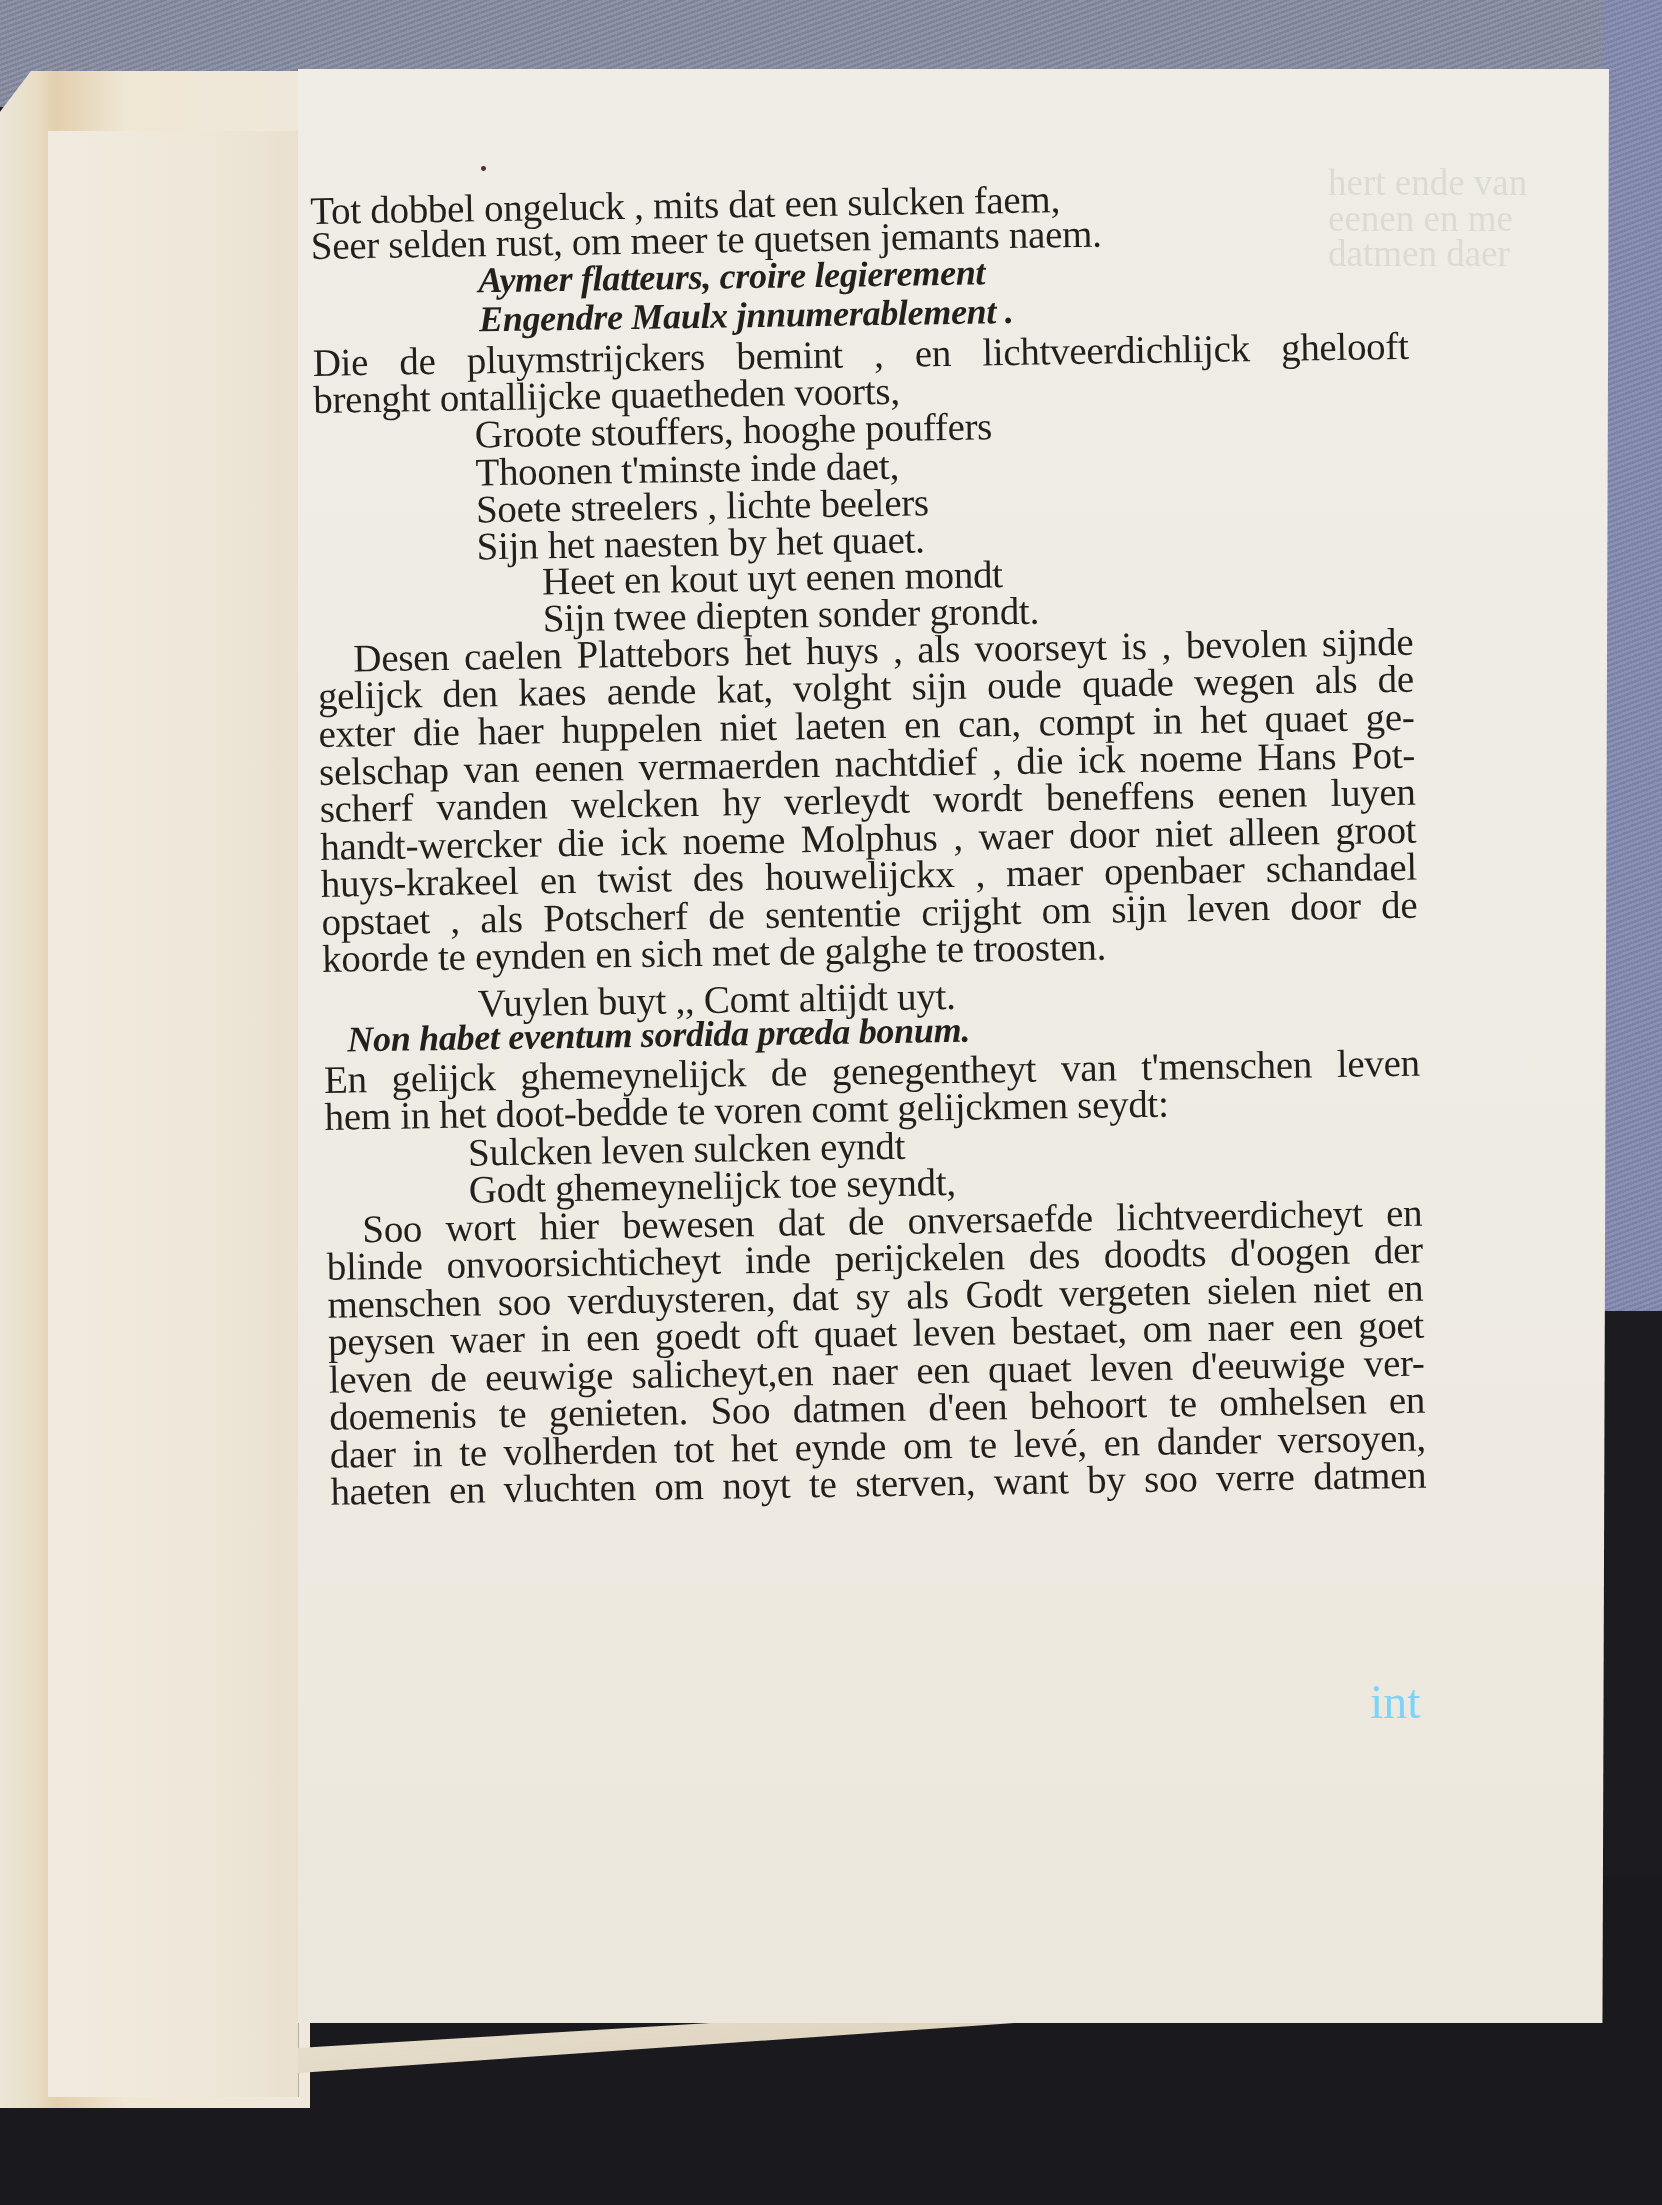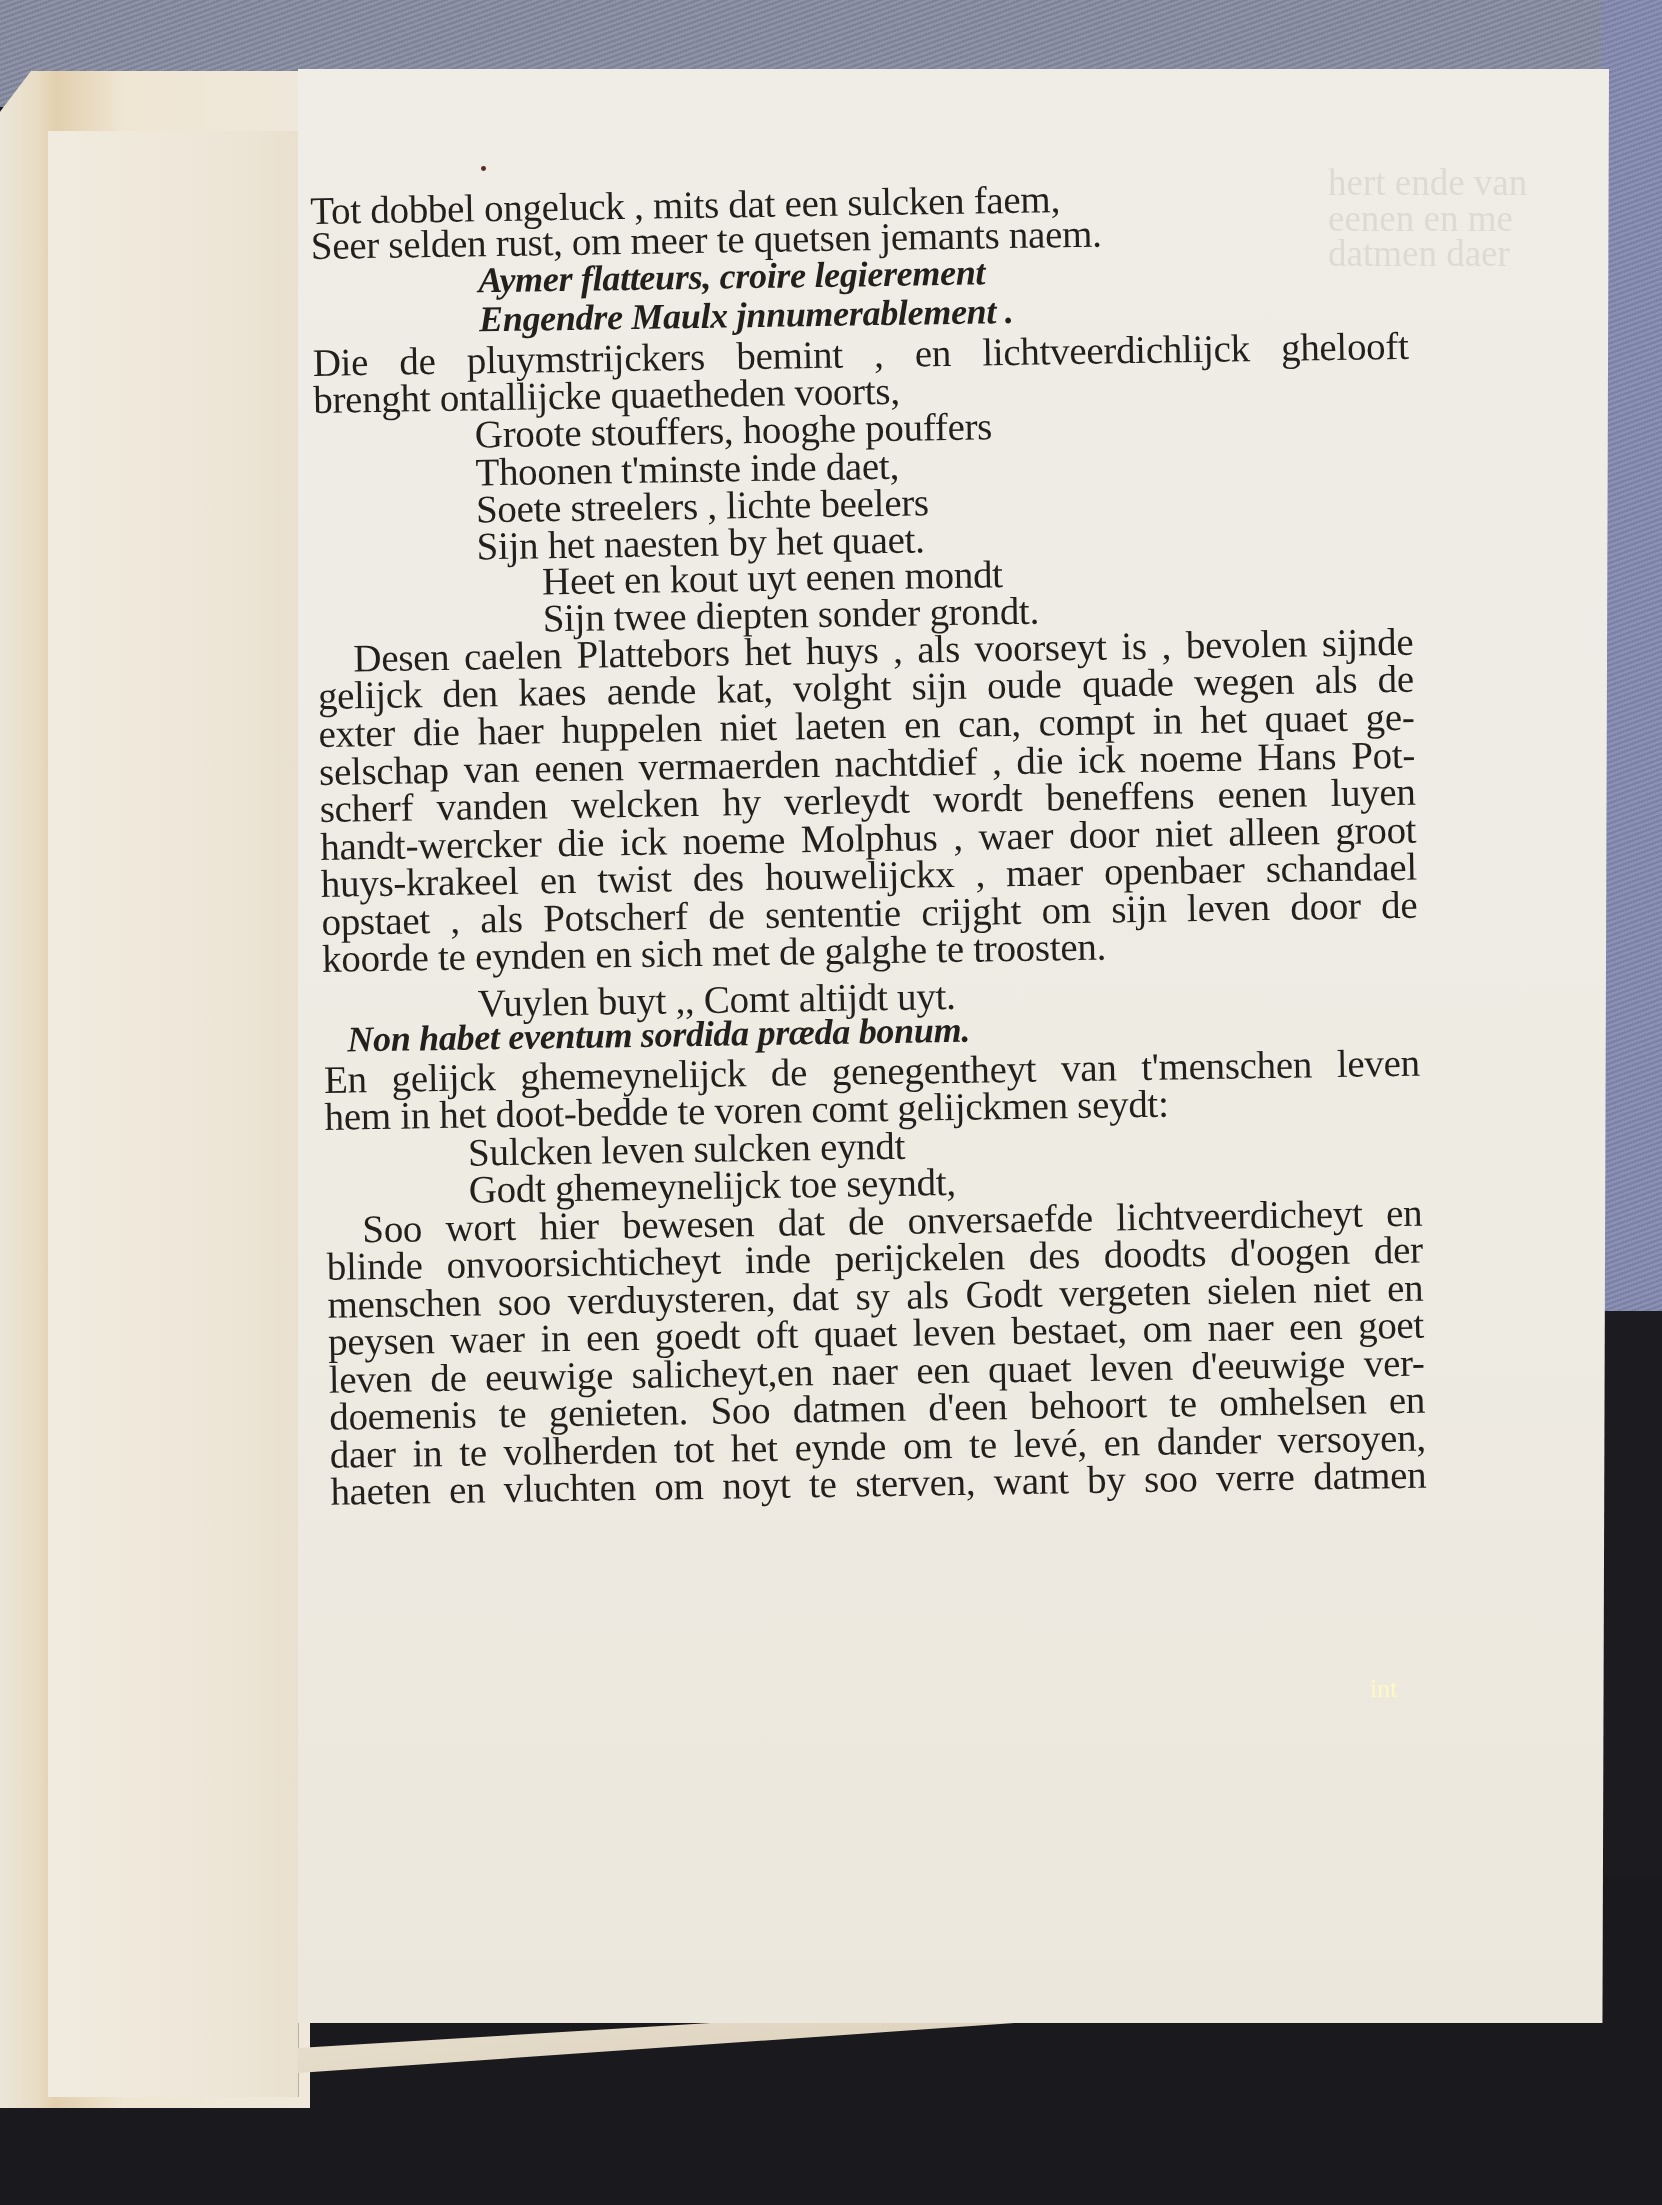--- a/index.html
+++ b/index.html
@@ -50,21 +50,21 @@
     position: absolute; white-space: nowrap; font-size: 39px; line-height: 1;
     letter-spacing: -0.3px;
   }
   .line.italic { font-style: italic; font-weight: bold; font-size: 36px; }
   .line.just { width: 1096px; text-align: justify; text-align-last: justify; }
   .dot-mark {
     position: absolute; left: 481px; top: 166px; width: 4.8px; height: 4.8px;
     border-radius: 50%; background: #5a2a2a;
   }
   .catchword {
-    position: absolute; font-size: 26px; color: #fef9c3;
+    position: absolute; font-size: 48px; color: #7dd3fc;
   }
   .ghost {
     position: absolute; color: rgba(60,60,60,0.10); font-size: 37px; white-space: nowrap;
     font-family: "Liberation Serif", serif;
   }
 </style>
 </head>
 <body>
 
 <div class="backdrop-top"></div>

